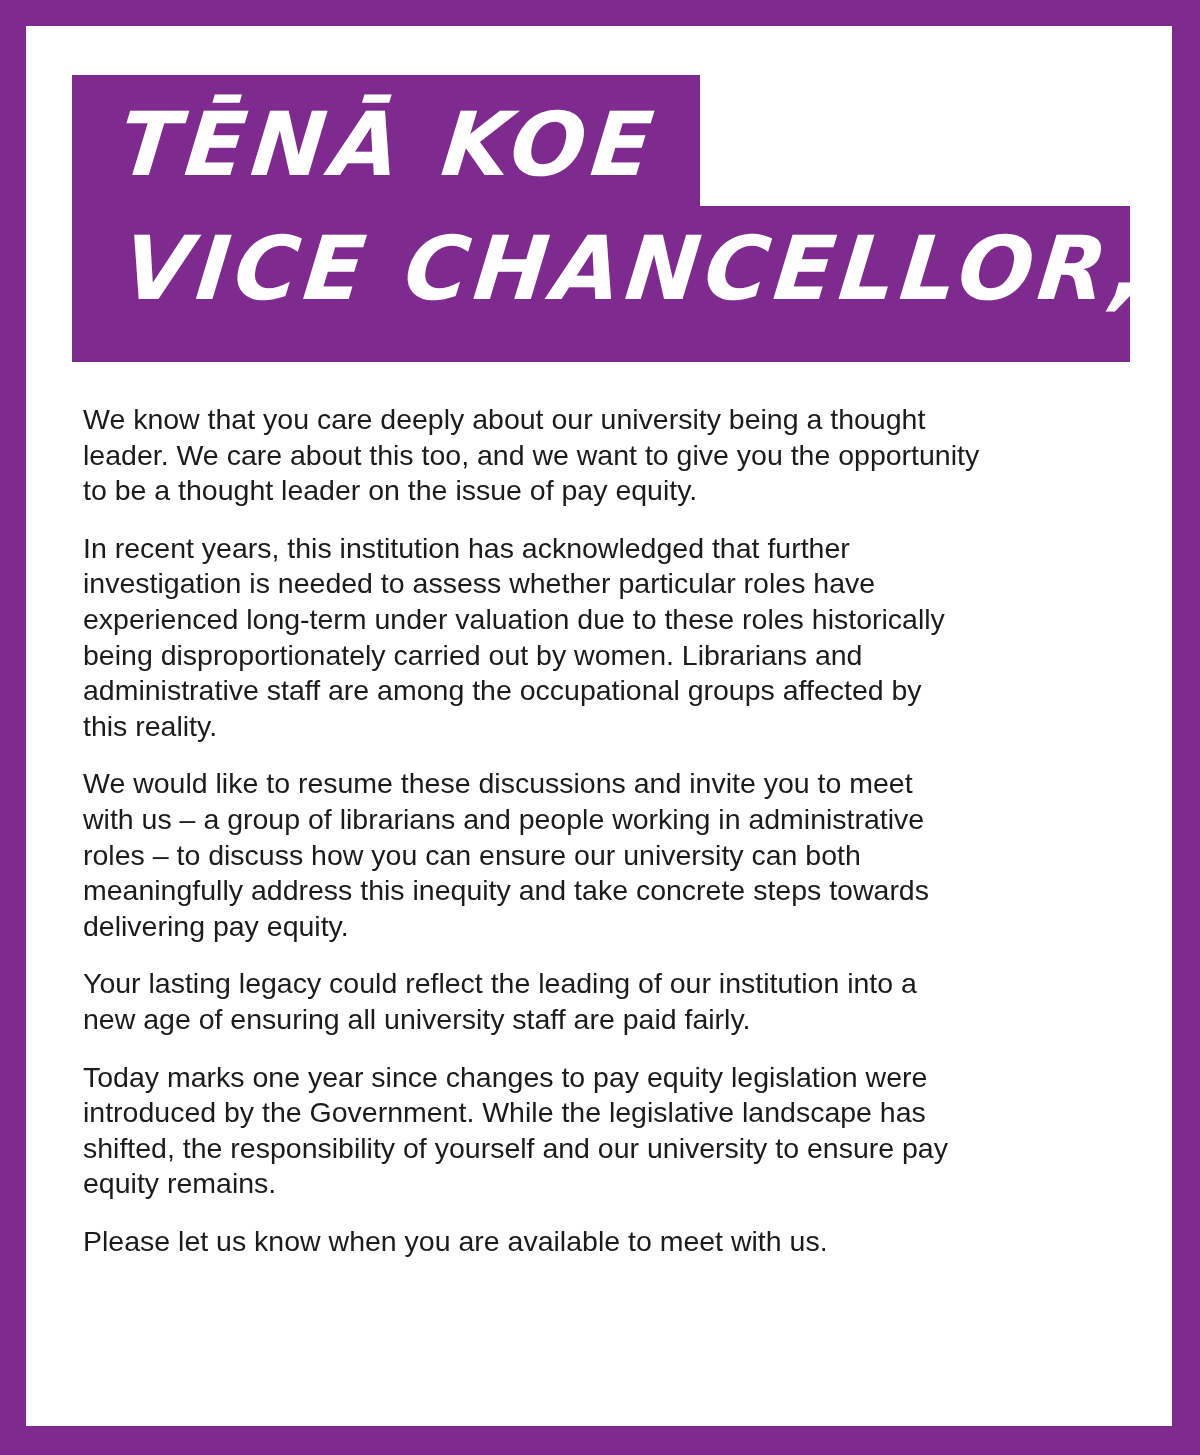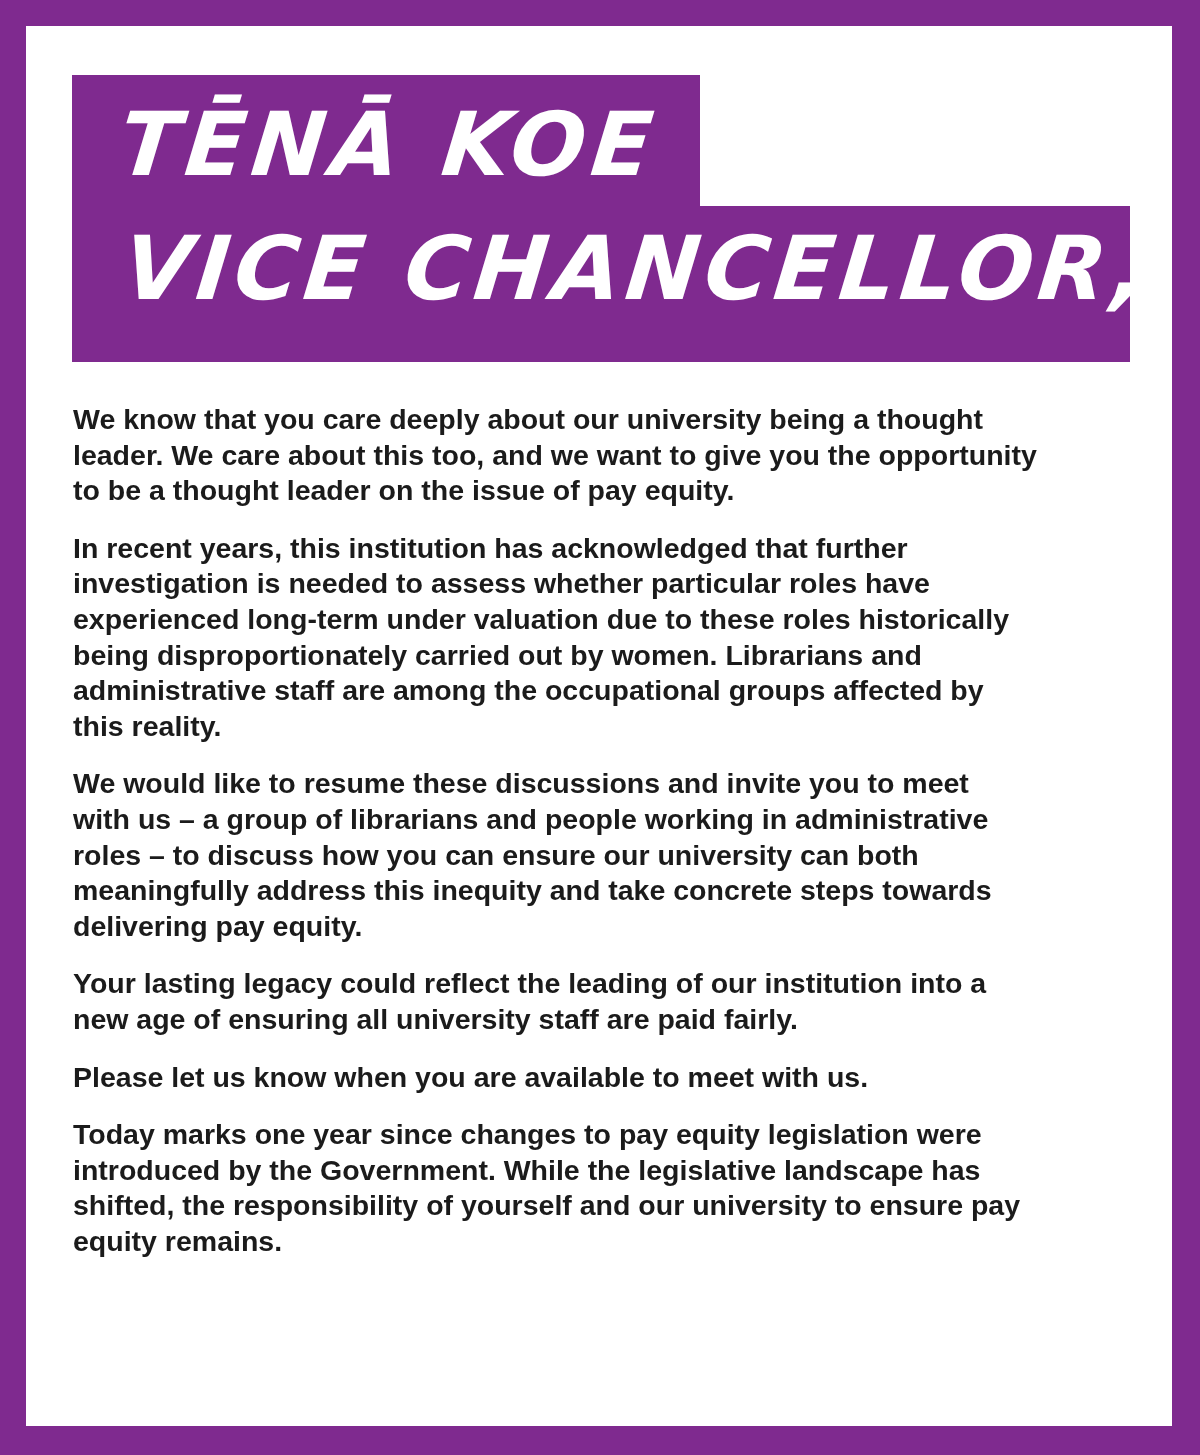--- a/index.html
+++ b/index.html
@@ -60,23 +60,22 @@
     position: absolute;
     left: 47px;   
     top: 376px;   
     width: 1060px;
     color: #1b1b1b;
     font-family: "Liberation Sans", sans-serif;
     font-size: 28.5px;
     line-height: 35.6px;
   }
   .body-text p {
-    margin: 0 0 22px 0;
+    margin: 0 0 22px 10px;
     white-space: pre-line;
-    font-weight: bold;
   }
 </style>
 </head>
 <body>
 
 <div class="frame">
   <div class="heading-block">
     <div class="heading-top"></div>
     <div class="heading-bottom"></div>
     <div class="heading-line l1">TĒNĀ KOE</div>
@@ -93,19 +92,19 @@
 being disproportionately carried out by women. Librarians and
 administrative staff are among the occupational groups affected by
 this reality.</p>
     <p>We would like to resume these discussions and invite you to meet
 with us – a group of librarians and people working in administrative
 roles – to discuss how you can ensure our university can both
 meaningfully address this inequity and take concrete steps towards
 delivering pay equity.</p>
     <p>Your lasting legacy could reflect the leading of our institution into a
 new age of ensuring all university staff are paid fairly.</p>
-    <p>Please let us know when you are available to meet with us.</p>
     <p>Today marks one year since changes to pay equity legislation were
 introduced by the Government. While the legislative landscape has
 shifted, the responsibility of yourself and our university to ensure pay
 equity remains.</p>
+    <p>Please let us know when you are available to meet with us.</p>
   </div>
 </div>
 
 </body></html>

